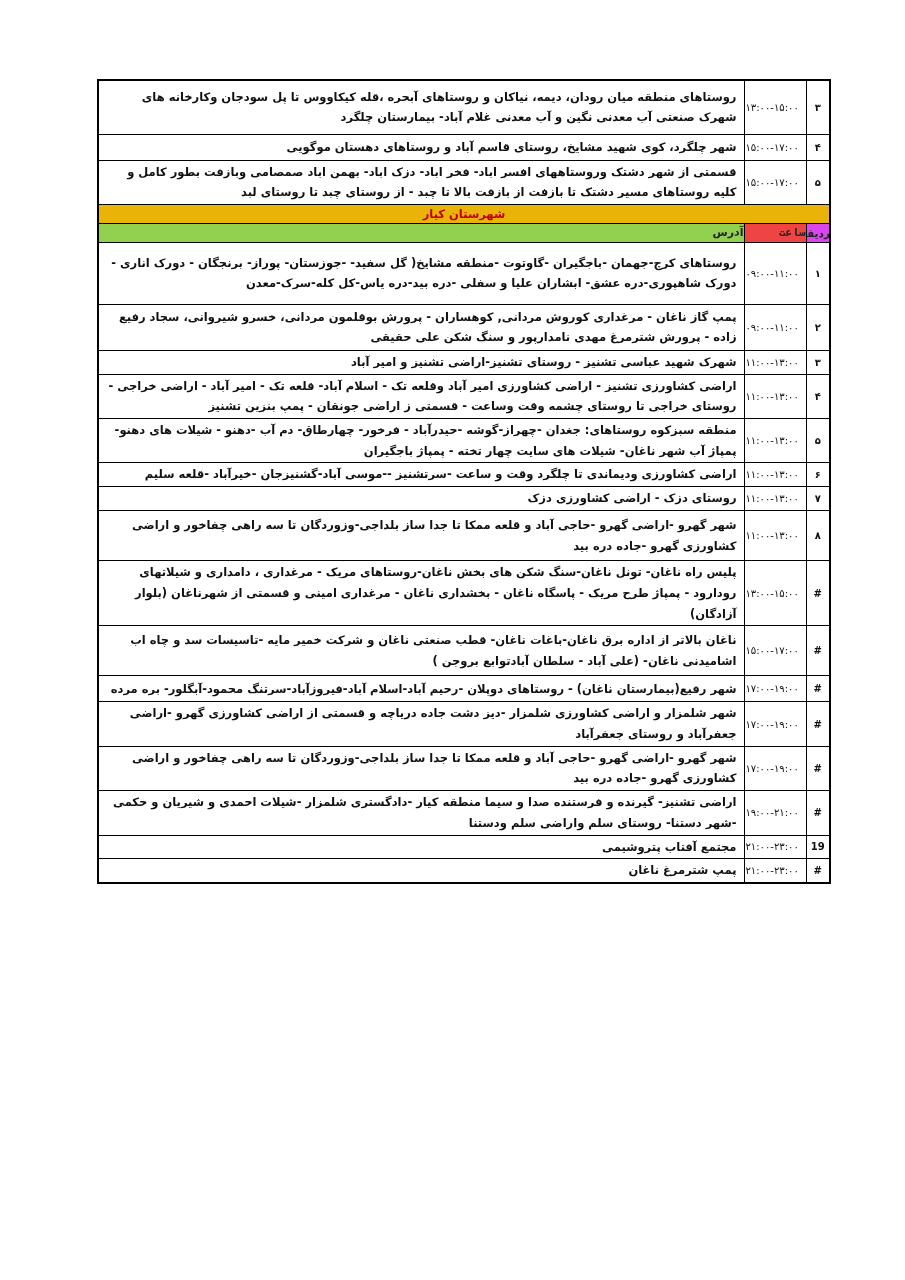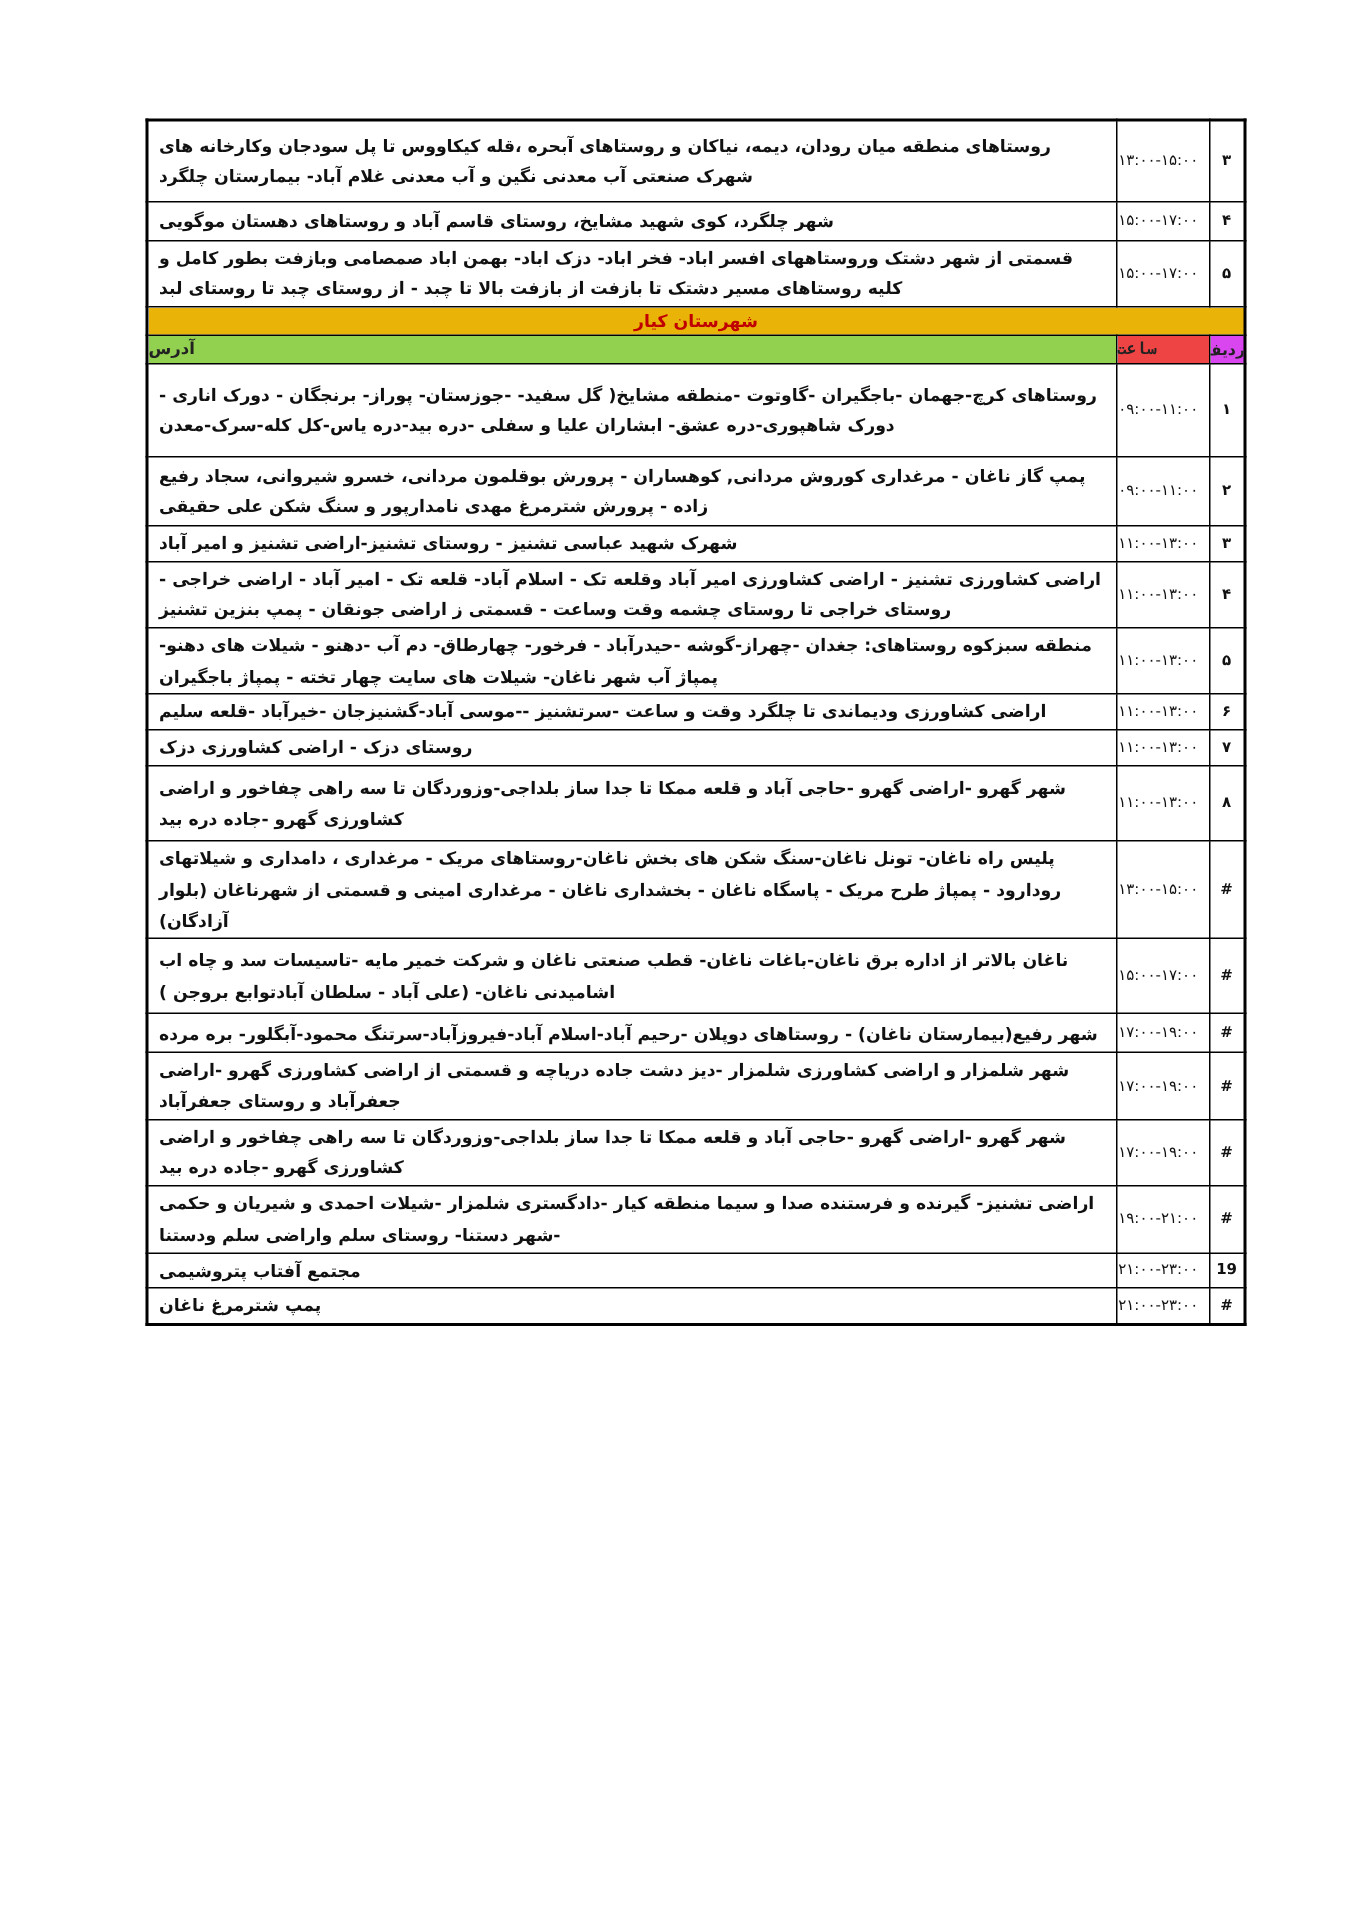--- a/index.html
+++ b/index.html
@@ -19,29 +19,29 @@
   }
   td.c-num{
     text-align:center;font-size:10px;font-weight:bold;direction:ltr;
     white-space:nowrap;padding:0;
   }
   td.c-time{
     font-size:10px;font-weight:normal;direction:ltr;
     white-space:nowrap;letter-spacing:-0.3px;padding:0 1px;color:#222;
   }
   td.c-addr{
-    text-align:left;font-size:11.5px;font-weight:bold;
+    text-align:right;font-size:11.5px;font-weight:bold;
     padding:1px 7px;line-height:1.8;color:#151515;
   }
   tr.band-row td{
     background:#FFC000;color:#C00000;font-weight:bold;font-size:11.5px;
     text-align:center;height:18px;padding:0;
   }
   tr.head-row td{
-    background:#92D050;color:#222;font-weight:bold;text-align:left;
+    background:#92D050;color:#222;font-weight:bold;text-align:right;
     height:18px;padding:0;
   }
   tr.head-row td.c-addr{font-size:11px;line-height:1.2;}
   tr.head-row td.c-time{font-size:11px;direction:rtl;font-weight:bold;letter-spacing:0;}
   tr.head-row td.c-num{font-size:10.5px;direction:rtl;}
 </style>
 </head>
 <body>
 
 <div class="sheet">

